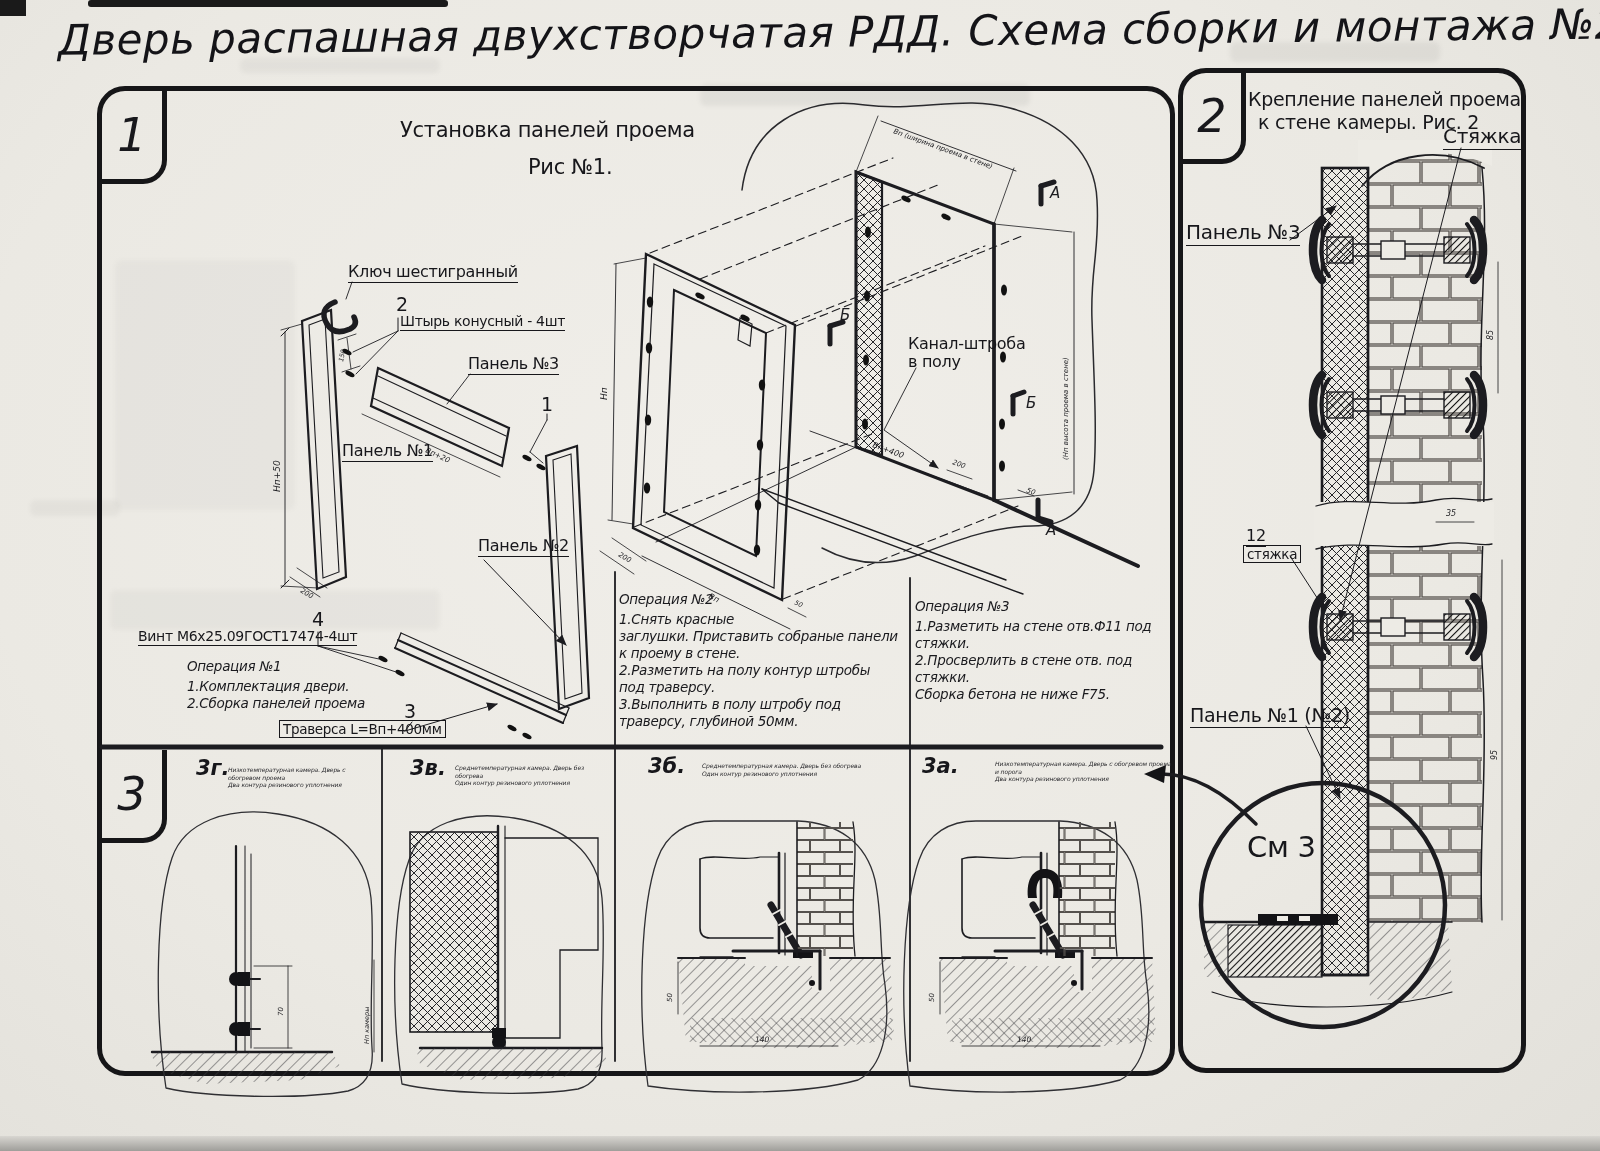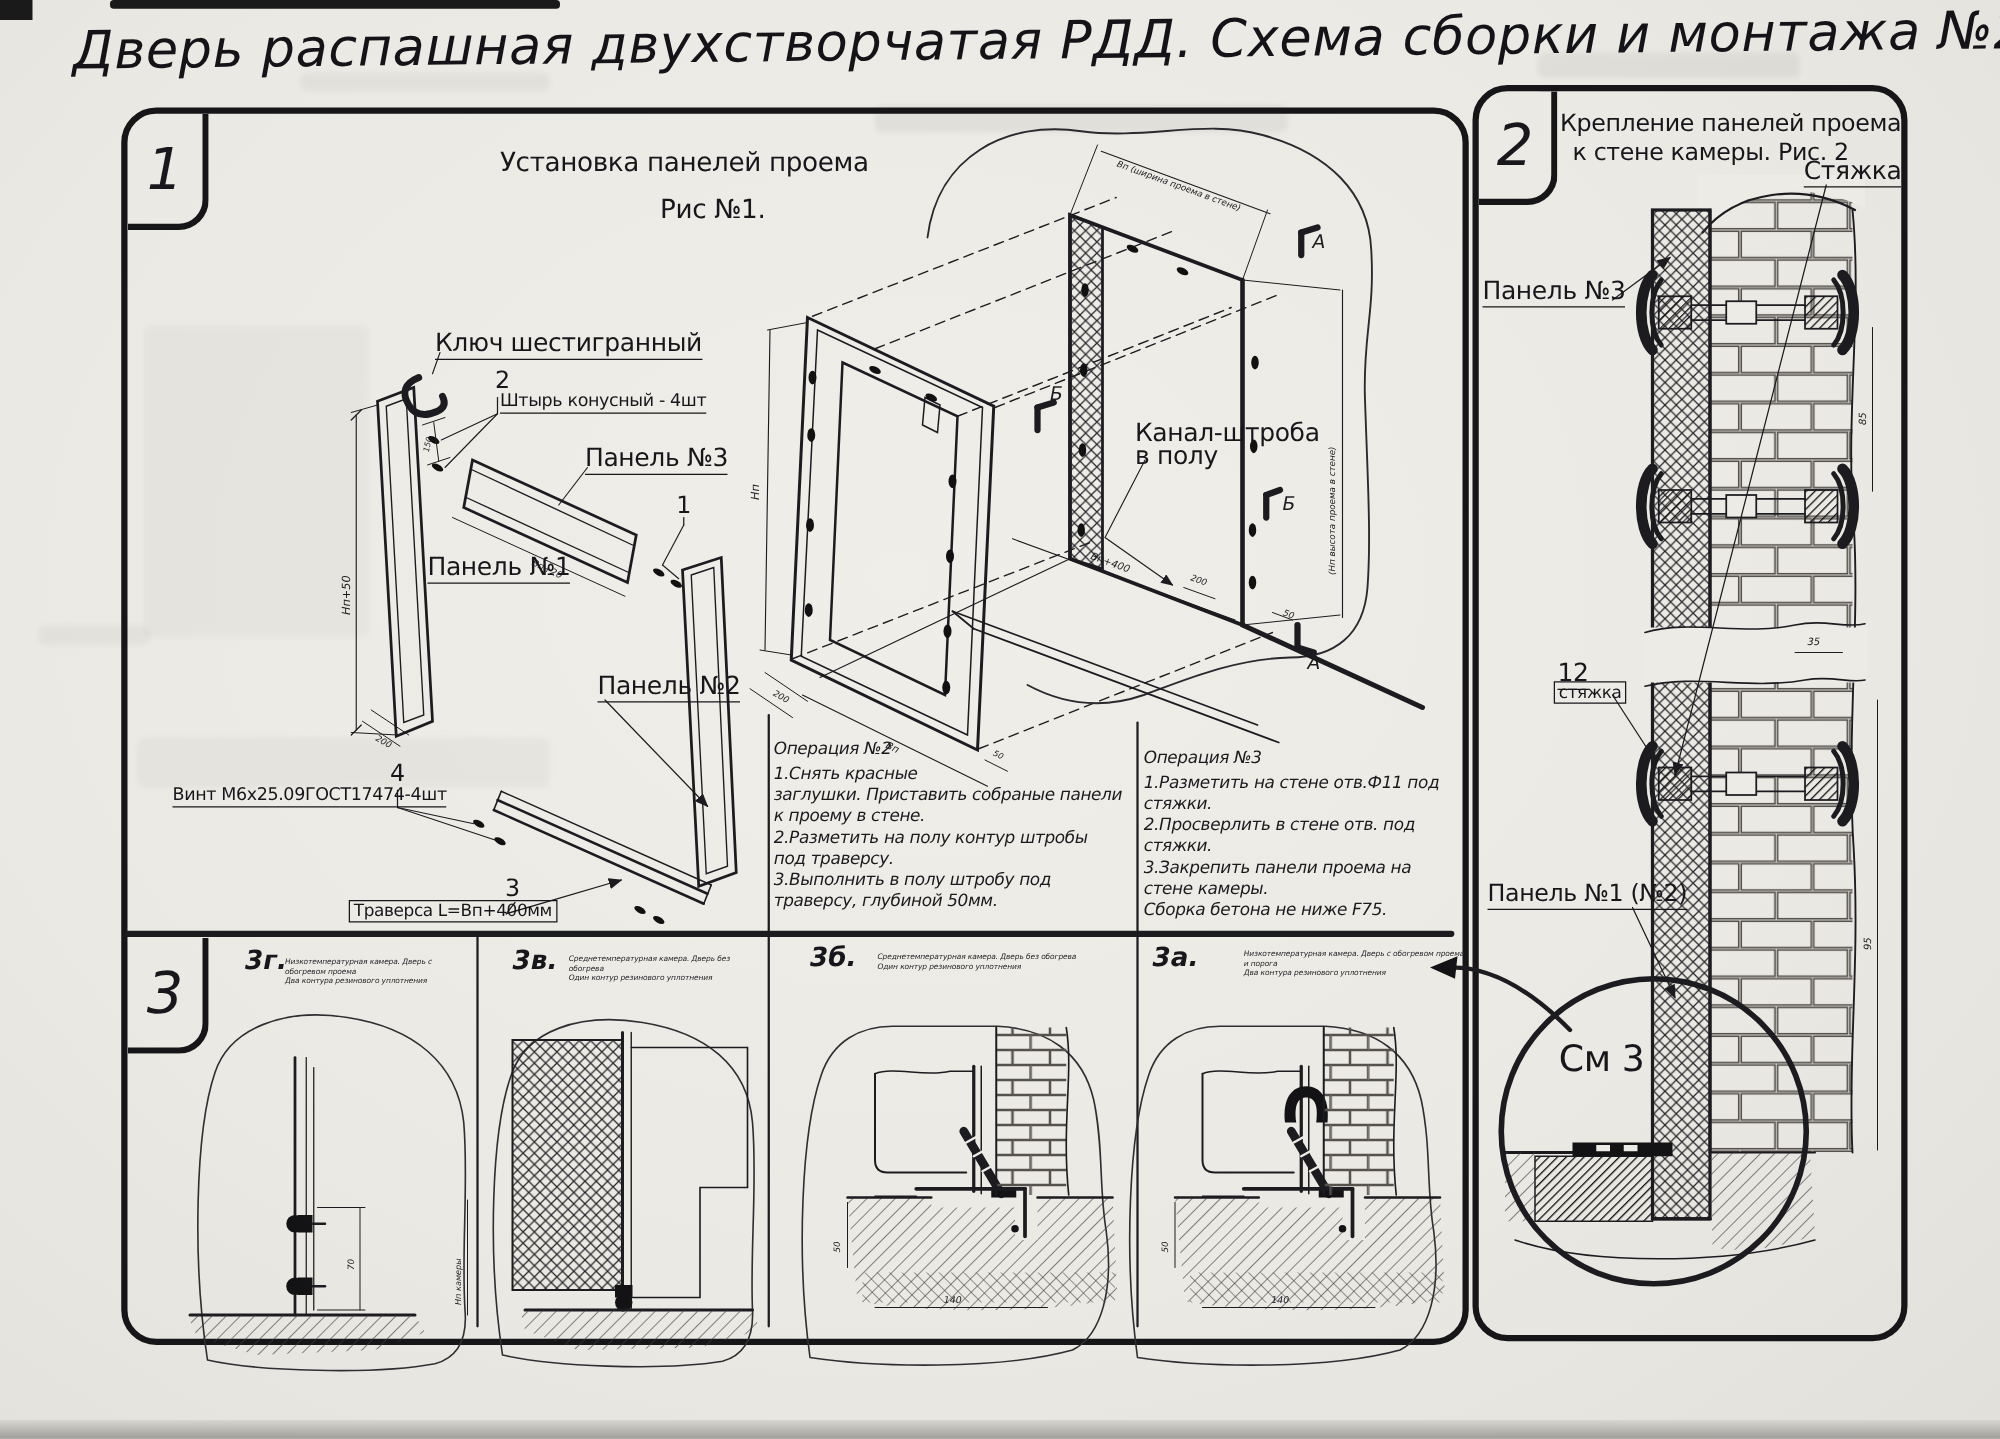--- a/index.html
+++ b/index.html
@@ -29,21 +29,21 @@
     border-bottom-right-radius:24px;display:flex;align-items:center;justify-content:center;}
   .tab1{left:102px;top:91px;width:60px;height:88px;}
   .tab2{left:1183px;top:73px;width:58px;height:86px;}
   .tab3{left:102px;top:750px;width:60px;height:88px;}
   .tabnum{font-size:46px;font-style:italic;color:#18181c;}
   svg.draw{position:absolute;left:0;top:0;z-index:3;}
   .lbl{position:absolute;z-index:5;color:#17171b;white-space:nowrap;
     letter-spacing:-0.3px;transform-origin:0 0;}
   .u{border-bottom:1.6px solid #17171b;padding-bottom:1px;}
   .boxed{border:1.6px solid #17171b;padding:0 3px;}
-  .f15{font-size:20px;} .f14{font-size:14px;} .f19{font-size:19px;} .f20{font-size:20px;}
+  .f15{font-size:16px;} .f14{font-size:14px;} .f19{font-size:19px;} .f20{font-size:20px;}
   .f13{font-size:13.5px;} .f29{font-size:29px;}
   .fig1-title{font-size:21px;} .fig2-title{font-size:19px;}
   .ops{position:absolute;z-index:5;font-style:italic;color:#1a1a1e;font-size:13.5px;
     line-height:17px;letter-spacing:-0.3px;}
   .ops .t{margin-bottom:3px;}
   .cap{position:absolute;z-index:5;font-style:italic;color:#26262a;font-size:6px;
     line-height:7.5px;letter-spacing:-0.1px;}
   .code{position:absolute;z-index:5;font-style:italic;color:#17171b;font-size:21px;font-weight:bold;}
   svg text{font-family:"DejaVu Sans",sans-serif;font-style:italic;fill:#1c1c20;}
 </style>
@@ -441,39 +441,43 @@
   <div class="lbl f19" style="left:541px;top:393px;">1</div>
   <div class="lbl f15 u" style="left:342px;top:441px;">Панель №1</div>
   <div class="lbl f15 u" style="left:478px;top:536px;">Панель №2</div>
   <div class="lbl f19" style="left:312px;top:608px;">4</div>
   <div class="lbl f14 u" style="left:138px;top:628px;">Винт М6х25.09ГОСТ17474-4шт</div>
   <div class="lbl f19" style="left:404px;top:700px;">3</div>
   <div class="lbl f13 boxed" style="left:279px;top:720px;">Траверса  L=Вп+400мм</div>
   <div class="lbl f15" style="left:908px;top:334px;">Канал-штроба</div>
   <div class="lbl f15" style="left:908px;top:352px;">в полу</div>
 
+  <div class="ops" style="left:187px;top:658px;">
+    <div class="t">Операция №1</div>
+    <div>1.Комплектация двери.</div>
+    <div>2.Сборка панелей проема</div>
+  </div>
 
   <div class="ops" style="left:619px;top:591px;width:285px;">
     <div class="t">Операция №2</div>
     <div>1.Снять красные</div>
     <div>заглушки. Приставить собраные панели</div>
     <div>к проему в стене.</div>
     <div>2.Разметить на полу контур штробы</div>
     <div>под траверсу.</div>
     <div>3.Выполнить в полу штробу под</div>
     <div>траверсу, глубиной 50мм.</div>
   </div>
 
   <div class="ops" style="left:915px;top:598px;width:250px;">
     <div class="t">Операция №3</div>
     <div>1.Разметить на стене отв.Ф11 под</div>
     <div>стяжки.</div>
     <div>2.Просверлить в стене отв.  под</div>
     <div>стяжки.</div>
-    <div>3.Закрепить панели проема на стене камеры.</div>
     <div>Сборка бетона не ниже  F75.</div>
   </div>
 
   <div class="lbl fig2-title" style="left:1248px;top:88px;">Крепление панелей проема</div>
   <div class="lbl fig2-title" style="left:1258px;top:111px;">к стене камеры. Рис. 2</div>
   <div class="lbl f20 u" style="left:1443px;top:124px;">Стяжка</div>
   <div class="lbl f20 u" style="left:1186px;top:220px;">Панель №3</div>
   <div class="lbl f15 u" style="left:1246px;top:526px;">12</div>
   <div class="lbl f13 boxed" style="left:1243px;top:545px;">стяжка</div>
   <div class="lbl f19 u" style="left:1190px;top:704px;">Панель №1 (№2)</div>

